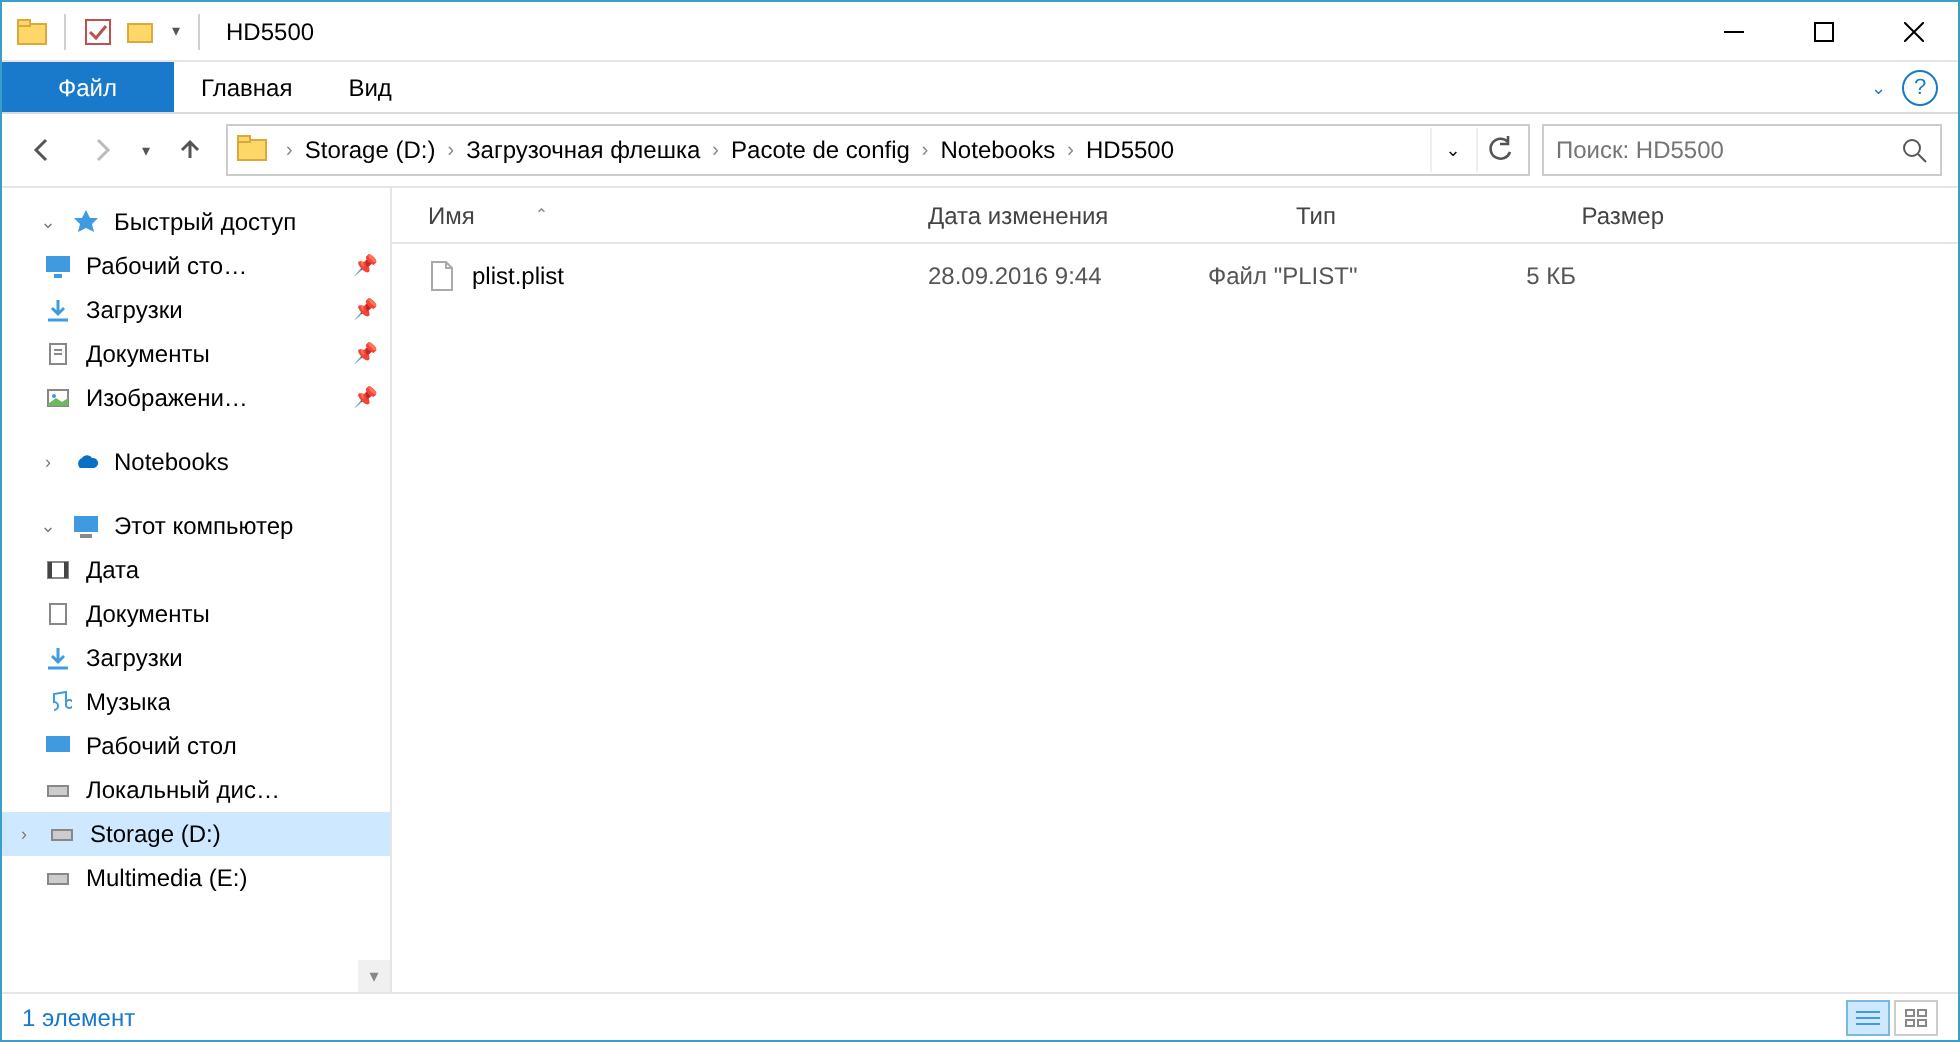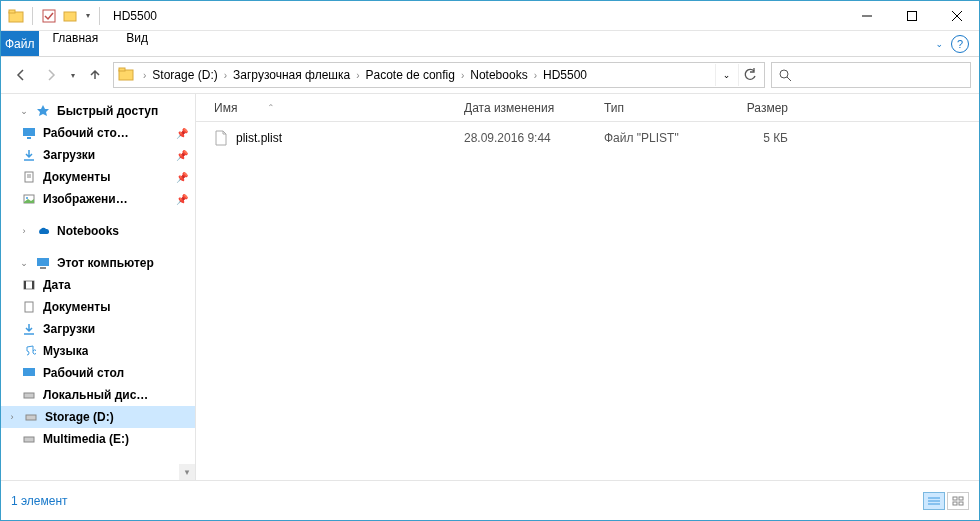--- a/index.html
+++ b/index.html
@@ -9,22 +9,22 @@
 .titlebar { height: 30px; display: flex; align-items: center; background: #fff; border-bottom: 1px solid #e5e5e5; }
 .titlebar-left { display: flex; align-items: center; gap: 4px; padding-left: 6px; }
 .tb-icon { width: 18px; height: 18px; display: flex; align-items: center; justify-content: center; }
 .tb-sep { width: 1px; height: 18px; background: #d0d0d0; margin: 0 3px; }
 .title-text { margin-left: 6px; font-size: 12px; }
 .titlebar-right { margin-left: auto; display: flex; }
 .win-btn { width: 45px; height: 30px; display: flex; align-items: center; justify-content: center; cursor: default; }
 
 
 .ribbon { height: 26px; display: flex; align-items: stretch; background: #fff; border-bottom: 1px solid #d9d9d9; position: relative; }
-.ribbon-file { background: #1979ca; color: #fff; padding: 0 4px; display: flex; align-items: center; font-size: 12px; }
-.ribbon-tab { padding: 0 14px; display: flex; font-size: 12px; cursor: default; }
+.ribbon-file { background: #1979ca; color: #fff; padding: 0 28px; display: flex; align-items: center; font-size: 12px; }
+.ribbon-tab { padding: 0 14px; display: flex; align-items: center; font-size: 12px; cursor: default; }
 .ribbon-expand { margin-left: auto; padding: 0 10px; display: flex; align-items: center; color: #1979ca; gap: 2px; }
 
 
 .navbar { height: 36px; display: flex; align-items: center; padding: 4px 8px; gap: 6px; background: #fff; }
 .nav-btn { width: 24px; height: 24px; display: flex; align-items: center; justify-content: center; color: #555; cursor: default; }
 .nav-btn.disabled { color: #bbb; }
 .nav-dropdown { font-size: 8px; color: #555; padding: 0 2px; }
 .addressbar { flex: 1; height: 26px; border: 1px solid #ccc; display: flex; align-items: center; padding: 0 4px; }
 .addr-icon { width: 18px; height: 18px; margin-right: 4px; }
 .breadcrumb { display: flex; align-items: center; flex: 1; overflow: hidden; }
@@ -40,43 +40,43 @@
 .main { flex: 1; display: flex; overflow: hidden; border-top: 1px solid #e5e5e5; }
 
 
 .sidebar { width: 195px; border-right: 1px solid #e5e5e5; overflow-y: auto; padding: 6px 0; position: relative; }
 .side-group { margin-bottom: 10px; }
 .side-item { display: flex; align-items: center; height: 22px; padding-left: 18px; cursor: default; gap: 6px; }
 .side-item.selected { background: #cde8ff; }
 .side-item.child { padding-left: 20px; }
 .side-expand { width: 10px; font-size: 9px; color: #777; text-align: center; }
 .side-icon { width: 16px; height: 16px; display: flex; align-items: center; justify-content: center; }
-.side-label { white-space: nowrap; overflow: hidden; font-weight: bold; }
+.side-label { white-space: nowrap; overflow: hidden; }
 .side-pin { margin-left: auto; margin-right: 6px; color: #888; font-size: 10px; }
 
 
 .content { flex: 1; display: flex; flex-direction: column; }
 .col-headers { height: 28px; display: flex; align-items: center; border-bottom: 1px solid #e5e5e5; padding-left: 10px; }
 .col-h { padding: 0 8px; color: #444; cursor: default; position: relative; }
 .col-h.name { width: 250px; display: flex; align-items: center; gap: 30px; }
 .col-h.date { width: 140px; }
-.col-h.type { width: 120px; }
+.col-h.type { width: 120px; margin-left: 44px; }
 .col-h.size { width: 80px; text-align: right; }
 .col-sort { font-size: 8px; color: #888; }
 .file-list { flex: 1; padding: 4px 0; }
 .file-row { display: flex; align-items: center; height: 24px; padding-left: 10px; cursor: default; }
 .fc { padding: 0 8px; }
 .fc.name { width: 250px; display: flex; align-items: center; gap: 6px; }
 .fc.date { width: 140px; color: #555; }
 .fc.type { width: 120px; color: #555; }
 .fc.size { width: 80px; text-align: right; color: #555; }
 .file-icon { width: 16px; height: 16px; }
 
 
-.statusbar { height: 40px; border-top: 1px solid #e5e5e5; display: flex; align-items: center; padding: 0 10px; }
+.statusbar { height: 24px; border-top: 1px solid #e5e5e5; display: flex; align-items: center; padding: 0 10px; }
 .status-text { color: #1979ca; font-size: 12px; }
 .status-right { margin-left: auto; display: flex; gap: 2px; }
 .view-btn { width: 22px; height: 18px; border: 1px solid #ccc; display: flex; align-items: center; justify-content: center; cursor: default; }
 .view-btn.active { background: #cde8ff; border-color: #7ab8e0; }
 
 
 .scrollbar-v { position: absolute; right: 0; bottom: 0; width: 16px; height: 16px; display: flex; align-items: center; justify-content: center; background: #f0f0f0; color: #888; font-size: 9px; }
 
 
 svg { display: block; }
@@ -188,20 +188,21 @@
       <div class="addr-btn">
           <svg width="14" height="14">
             <path d="M11 3 A5 5 0 1 0 12 8" fill="none" stroke="#555" stroke-width="1.3"></path>
             <path d="M11 0 L11 4 L7 4" fill="none" stroke="#555" stroke-width="1.3"></path>
           </svg>
         </div>
     </div>
   </div>
 
   <div class="searchbox">
+    <input placeholder="Поиск: HD5500" style="">
     <span class="search-icon">
         <svg width="14" height="14">
           <circle cx="6" cy="6" r="4" fill="none" stroke="#555"></circle>
           <line x1="9" y1="9" x2="13" y2="13" stroke="#555"></line>
         </svg>
       </span>
   </div>
 </div>
 
 <div class="main">

